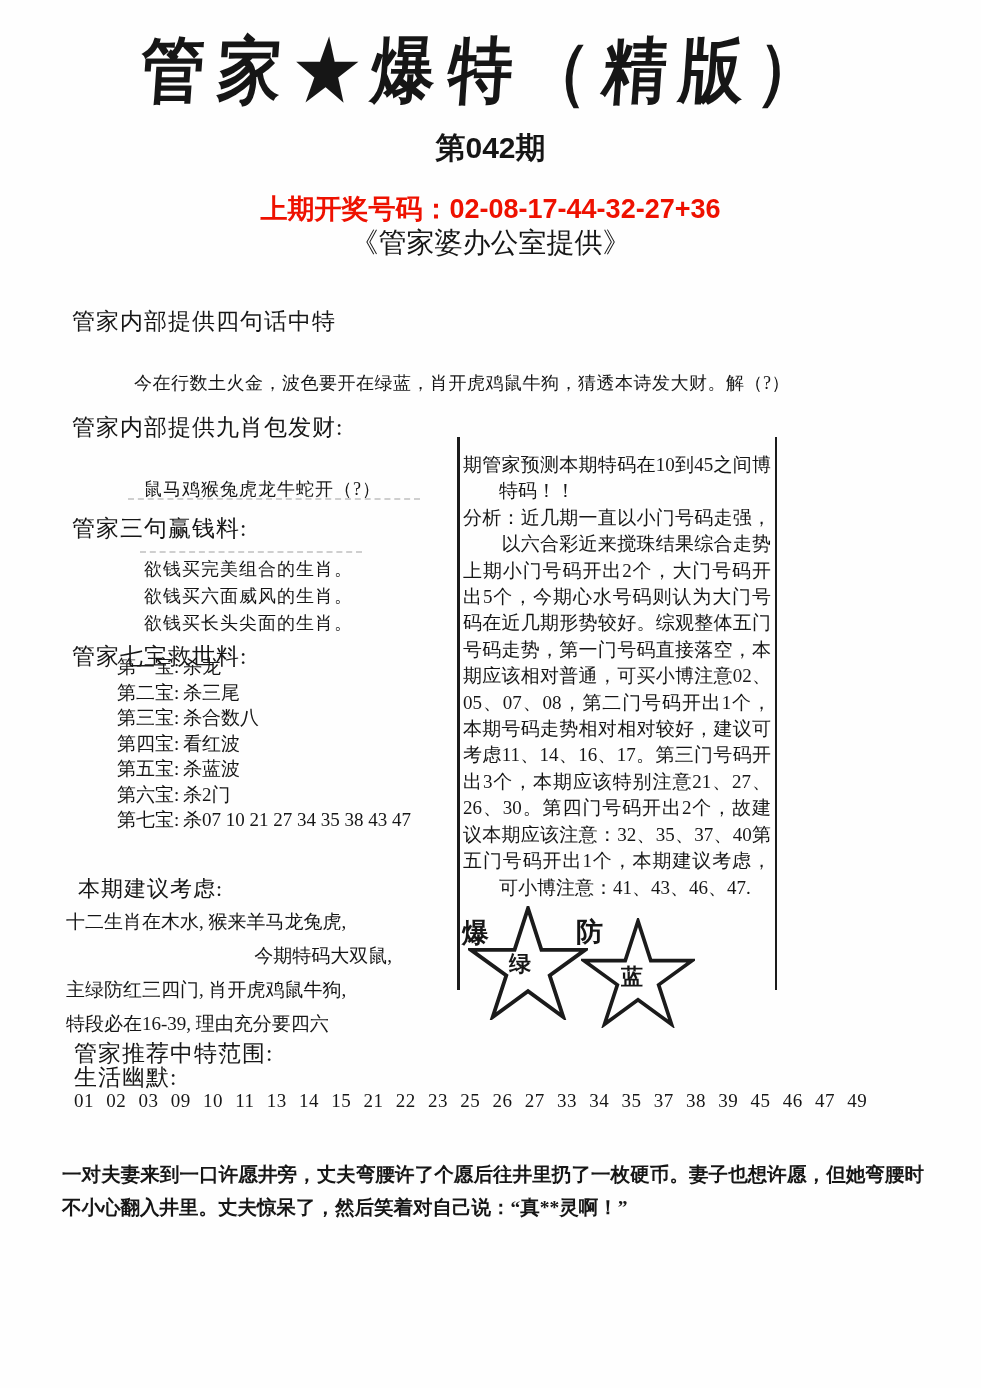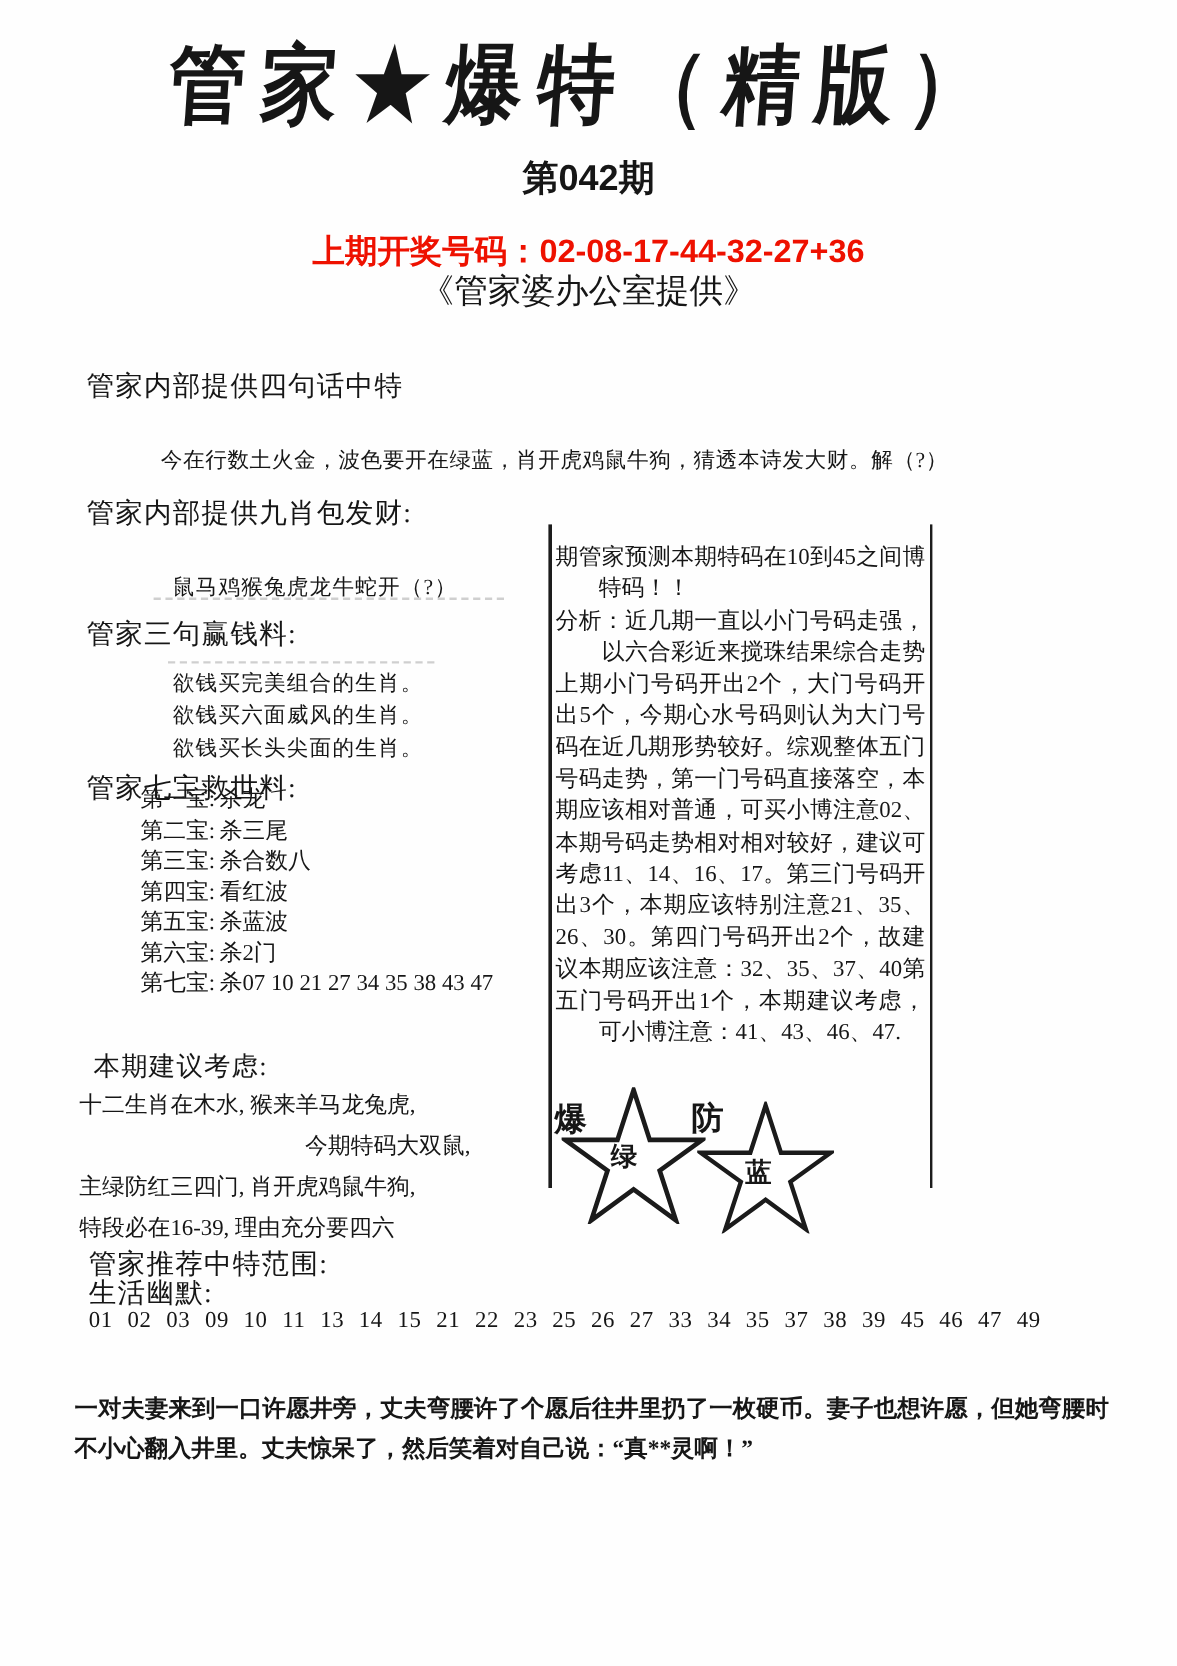--- a/index.html
+++ b/index.html
@@ -113,23 +113,24 @@
   <div class="abs analysis">
     <div class="an-line">期管家预测本期特码在10到45之间博</div>
     <div class="an-line short">特码！！</div>
     <div class="an-line">分析：近几期一直以小门号码走强，</div>
     <div class="an-line">　　以六合彩近来搅珠结果综合走势</div>
     <div class="an-line">上期小门号码开出2个，大门号码开</div>
     <div class="an-line">出5个，今期心水号码则认为大门号</div>
     <div class="an-line">码在近几期形势较好。综观整体五门</div>
     <div class="an-line">号码走势，第一门号码直接落空，本</div>
     <div class="an-line">期应该相对普通，可买小博注意02、</div>
+    <div class="an-line">05、07、08，第二门号码开出1个，</div>
     <div class="an-line">本期号码走势相对相对较好，建议可</div>
     <div class="an-line">考虑11、14、16、17。第三门号码开</div>
-    <div class="an-line">出3个，本期应该特别注意21、35、</div>
+    <div class="an-line">出3个，本期应该特别注意21、27、</div>
     <div class="an-line">26、30。第四门号码开出2个，故建</div>
     <div class="an-line">议本期应该注意：32、35、37、40第</div>
     <div class="an-line">五门号码开出1个，本期建议考虑，</div>
     <div class="an-line short">可小博注意：41、43、46、47.</div>
   </div>
 
   <div class="abs star-prefix bao">爆</div>
   <svg class="star-svg st-green" viewBox="0 0 100 95">
     <polygon points="50,2 61.2,36.6 97.6,36.6 68.1,57.9 79.4,92.5 50,71 20.6,92.5 31.9,57.9 2.4,36.6 38.8,36.6" fill="#ffffff" stroke="#1b1b1b" stroke-width="3.2"></polygon>
   </svg>

